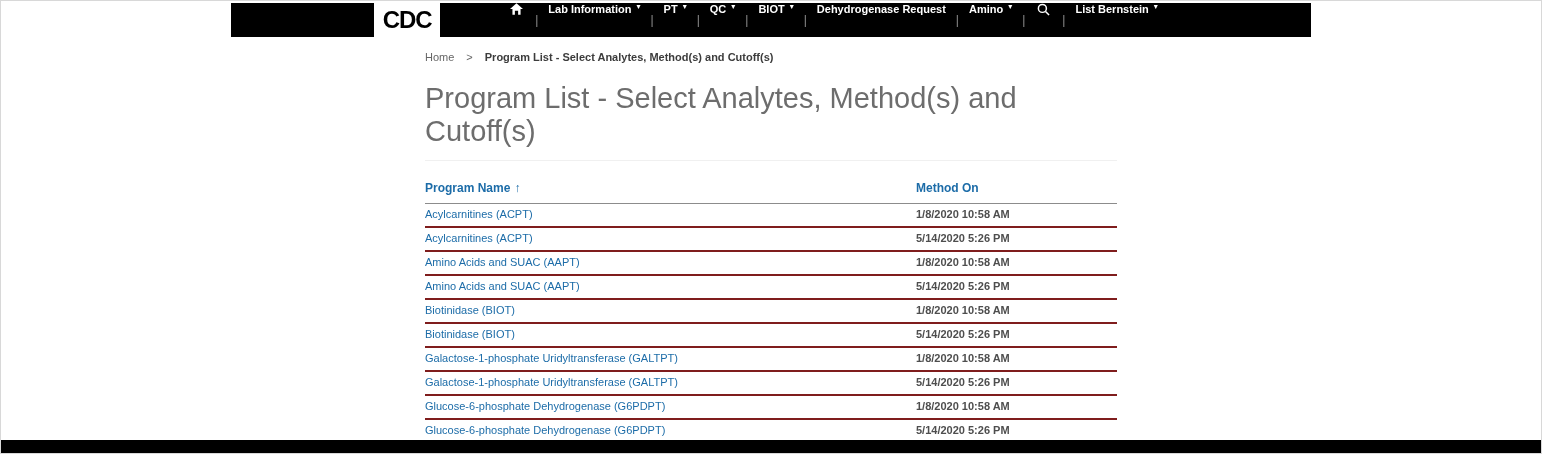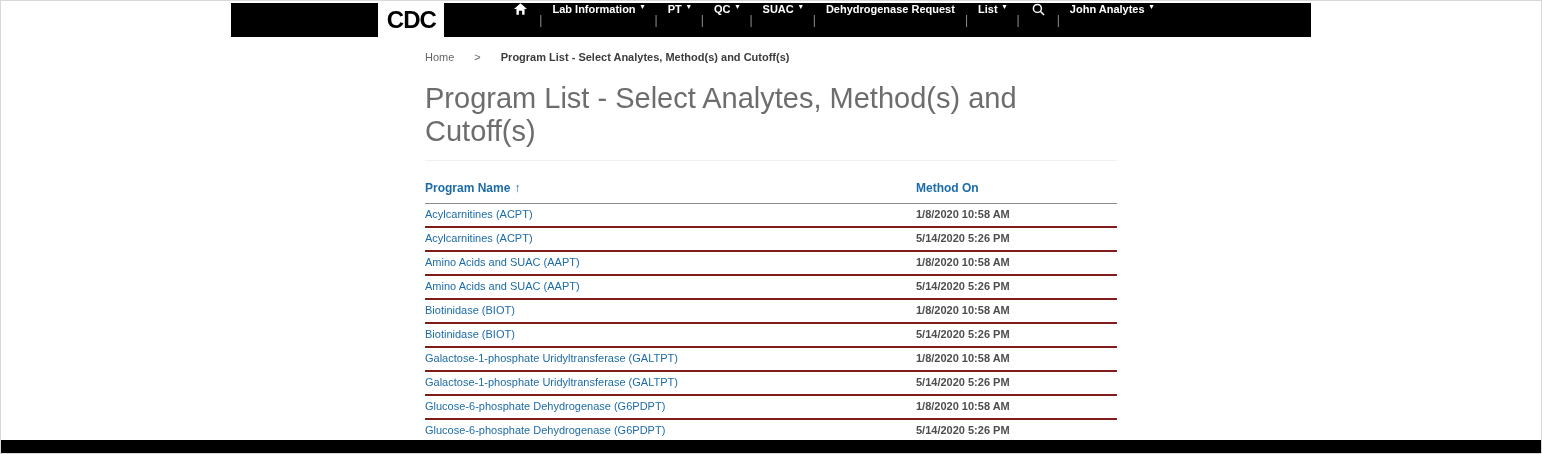--- a/index.html
+++ b/index.html
@@ -43,21 +43,21 @@
   .caret { font-size: 8px; line-height: 1; color: #fff; }
   .sep { color: #8f8f8f; font-size: 12px; line-height: 1; }
   .icon-item { padding: 0 12px; }
 
   
   .content { width: 692px; margin: 0 auto; }
 
   .breadcrumb {
     margin-top: 14px;
     font-size: 11px; color: #666;
-    display: flex; align-items: center; gap: 20px;
+    display: flex; align-items: center; gap: 12px;
   }
   .breadcrumb a { color: #666; text-decoration: none; cursor: pointer; }
   .breadcrumb .crumb-sep { color: #666; }
   .breadcrumb .current { font-weight: 700; color: #3c3c3c; }
 
   h1.page-title {
     margin: 19px 0 0;
     font-size: 29px; font-weight: 300; color: #6d6d6d;
     padding-bottom: 12px;
     border-bottom: 1px solid #f0f0f0;
@@ -135,42 +135,42 @@
           <span>PT</span>
           <span class="caret">▾</span>
         </a>
         <span class="sep">|</span>
         <a class="nav-item">
           <span>QC</span>
           <span class="caret">▾</span>
         </a>
         <span class="sep">|</span>
         <a class="nav-item">
-          <span>SUAC</span>
+          <span>BIOT</span>
           <span class="caret">▾</span>
         </a>
         <span class="sep">|</span>
         <a class="nav-item">
           <span>Dehydrogenase Request</span>
         </a>
         <span class="sep">|</span>
         <a class="nav-item">
-          <span>List</span>
+          <span>Amino</span>
           <span class="caret">▾</span>
         </a>
         <span class="sep">|</span>
         <a class="nav-item icon-item">
           <svg width="13" height="13" viewBox="0 0 14 14">
               <circle cx="5.8" cy="5.8" r="4.3" fill="none" stroke="#fff" stroke-width="1.6"></circle>
               <line x1="9.2" y1="9.2" x2="13" y2="13" stroke="#fff" stroke-width="1.6"></line>
             </svg>
         </a>
         <span class="sep">|</span>
         <a class="nav-item">
-          <span>John Analytes</span>
+          <span>List Bernstein</span>
           <span class="caret">▾</span>
         </a>
       </nav>
     </div>
   </header>
 
   <main class="content">
 
     <div class="breadcrumb">
       <a>Home</a>

